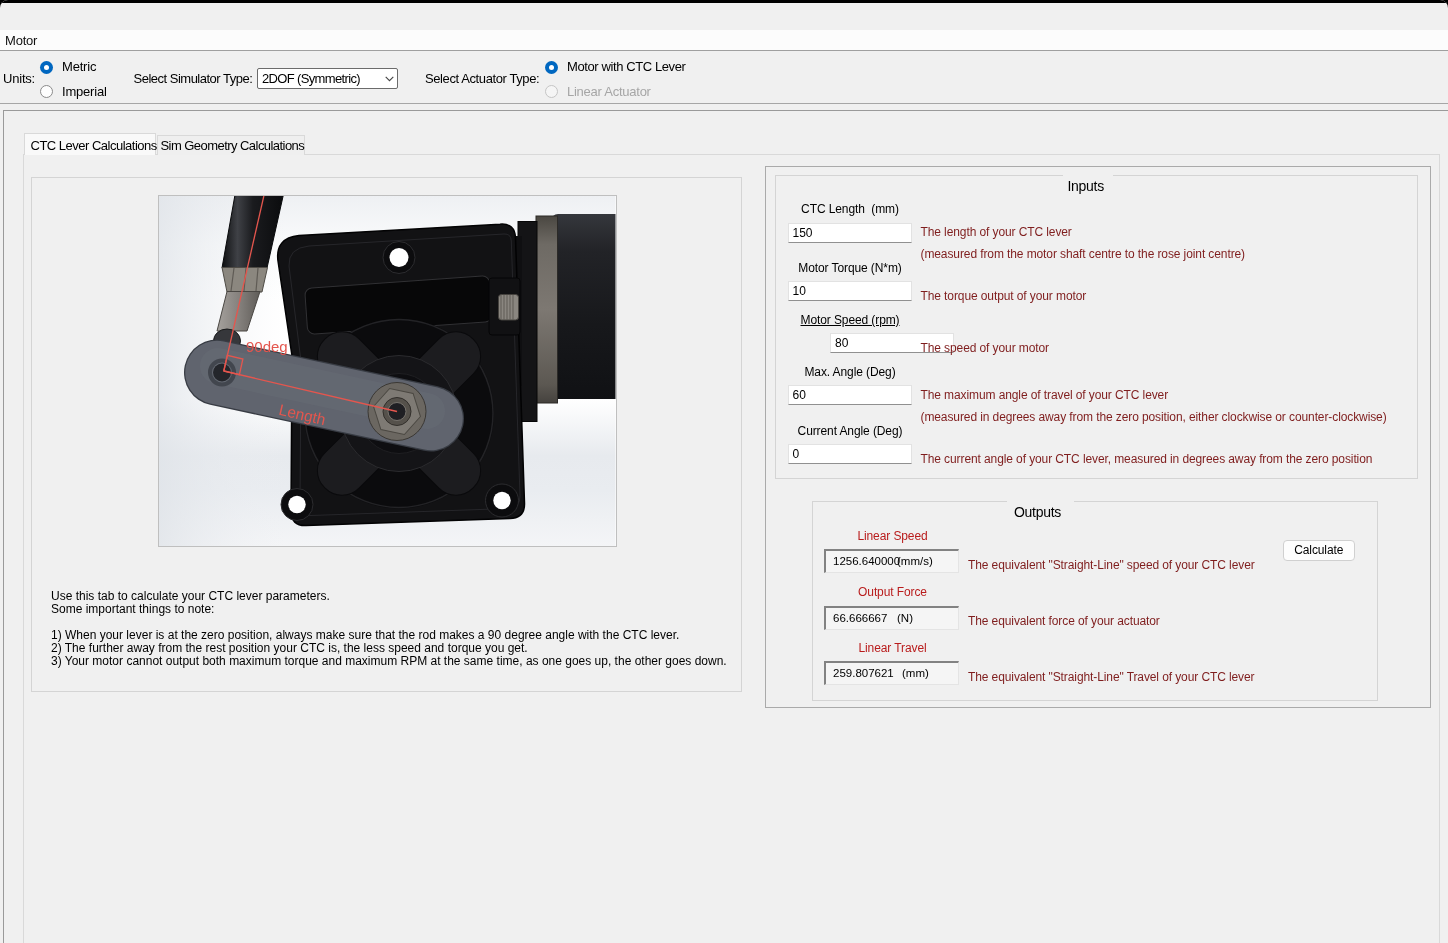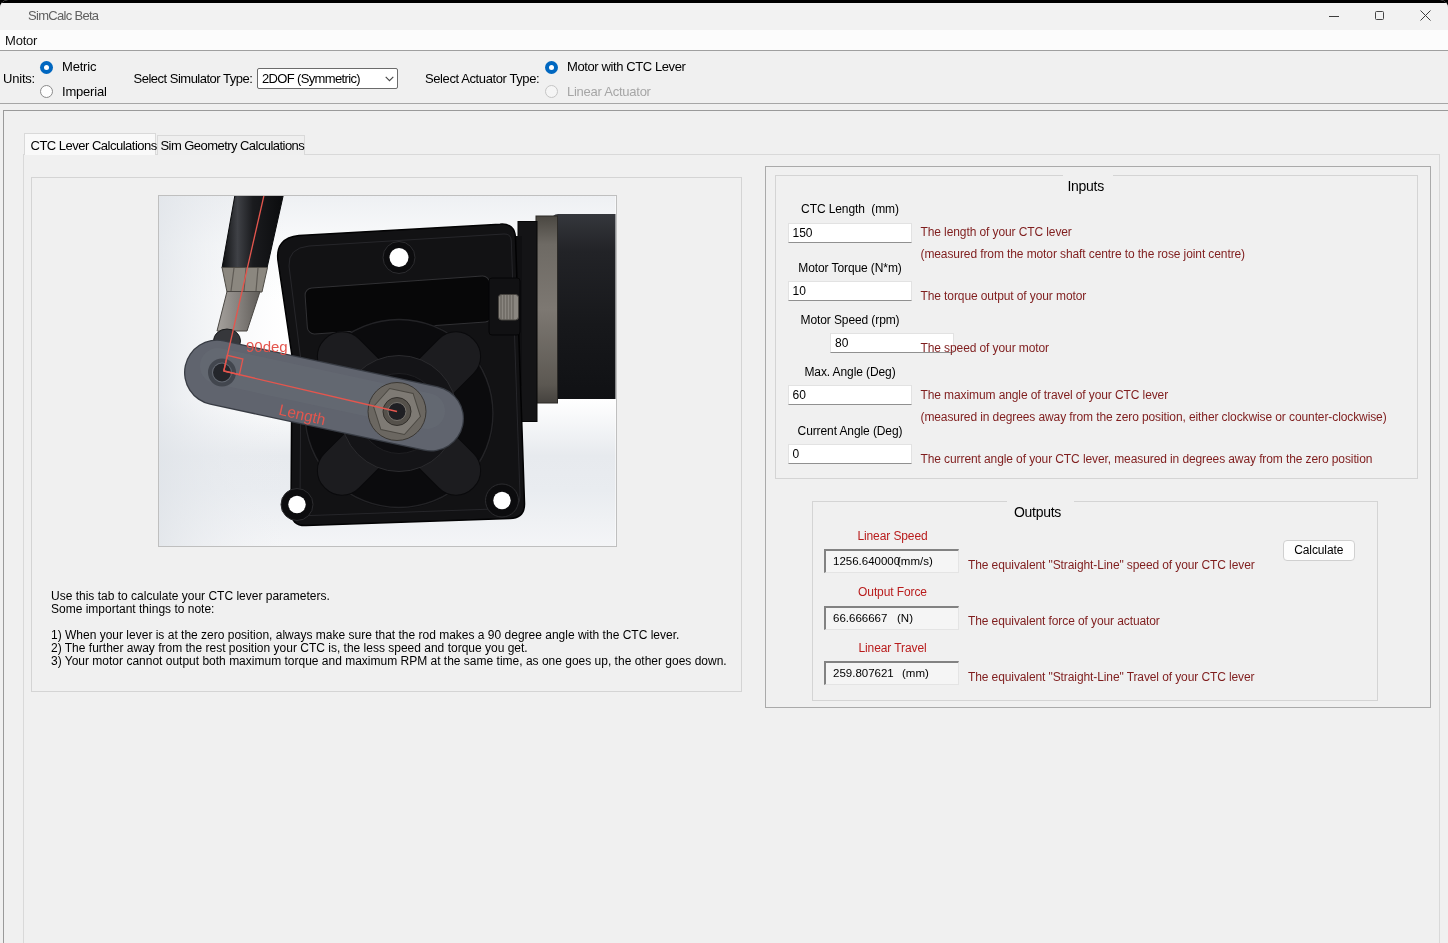--- a/index.html
+++ b/index.html
@@ -39,28 +39,20 @@
   .obox { position:absolute; width:135px; height:24px; background:#f5f5f5;
           border-top:2px solid #828282; border-left:2px solid #828282;
           border-right:1px solid #e4e4e4; border-bottom:1px solid #e4e4e4;
           font-size:11.5px; line-height:20px; color:#000; }
   .olabel { position:absolute; width:135px; text-align:center; font-size:12px; letter-spacing:-0.1px; color:#b91c1c; }
 </style>
 </head>
 <body>
 <div id="win">
   <div style="position:absolute; left:0; top:0; width:1448px; height:2.5px; background:#000;"></div>
-  <div id="titlebar">
-    <div id="title" style="letter-spacing:-0.7px;">SimCalc Beta</div>
-    <div class="winbtn" style="left:1329px; top:13px; width:10px; height:1.2px; background:#3d3d3d;"></div>
-    <div class="winbtn" style="left:1374.5px; top:8px; width:9px; height:9.5px; border:1px solid #454545; border-radius:1.5px;"></div>
-    <svg class="winbtn" style="left:1419.5px; top:7.5px;" width="11" height="11" viewBox="0 0 11 11">
-        <path d="M0.5,0.5 L10.5,10.5 M10.5,0.5 L0.5,10.5" stroke="#3d3d3d" stroke-width="1"></path>
-      </svg>
-  </div>
   <div id="menubar">
       <div id="menufile">Motor</div>
     </div>
   <div id="toolbar">
     <div class="abs t13" style="left:3px; top:19px;">Units:</div>
     <div class="radio on" style="left:40px; top:8.5px;"></div>
     <div class="abs t13" style="left:62px; top:7px;">Metric</div>
     <div class="radio off" style="left:40px; top:33px;"></div>
     <div class="abs t13" style="left:62px; top:32px;">Imperial</div>
     <div class="abs t13" style="left:133.5px; top:19px; letter-spacing:-0.5px;">Select Simulator Type:</div>
@@ -209,21 +201,21 @@
   <div class="gbtitle" style="left:1064.5px; top:178px;">Inputs</div>
 
   <div class="flabel" style="left:788px; top:202px;">CTC Length  (mm)</div>
   <div class="tbox" style="left:787.5px; top:222.5px;">150</div>
   <div class="fdesc" style="left:920.5px; top:221px;">The length of your CTC lever<br>(measured from the motor shaft centre to the rose joint centre)</div>
 
   <div class="flabel" style="left:788px; top:261px;">Motor Torque (N*m)</div>
   <div class="tbox" style="left:787.5px; top:281px;">10</div>
   <div class="fdesc" style="left:920.5px; top:284.5px;">The torque output of your motor</div>
 
-  <div class="flabel" style="left:788px; top:313px;">Motor Speed (rpm)</div>
+  <div class="flabel" style="left:788px; top:313px;text-decoration:underline;">Motor Speed (rpm)</div>
   <div class="tbox" style="left:830px; top:333px;">80</div>
   <div class="fdesc" style="left:920.5px; top:336.5px;">The speed of your motor</div>
 
   <div class="flabel" style="left:788px; top:365px;">Max. Angle (Deg)</div>
   <div class="tbox" style="left:787.5px; top:385px;">60</div>
   <div class="fdesc" style="left:920.5px; top:384px;">The maximum angle of travel of your CTC lever<br>(measured in degrees away from the zero position, either clockwise or counter-clockwise)</div>
 
   <div class="flabel" style="left:788px; top:424px;">Current Angle (Deg)</div>
   <div class="tbox" style="left:787.5px; top:444px;">0</div>
   <div class="fdesc" style="left:920.5px; top:447.5px;">The current angle of your CTC lever, measured in degrees away from the zero position</div>

